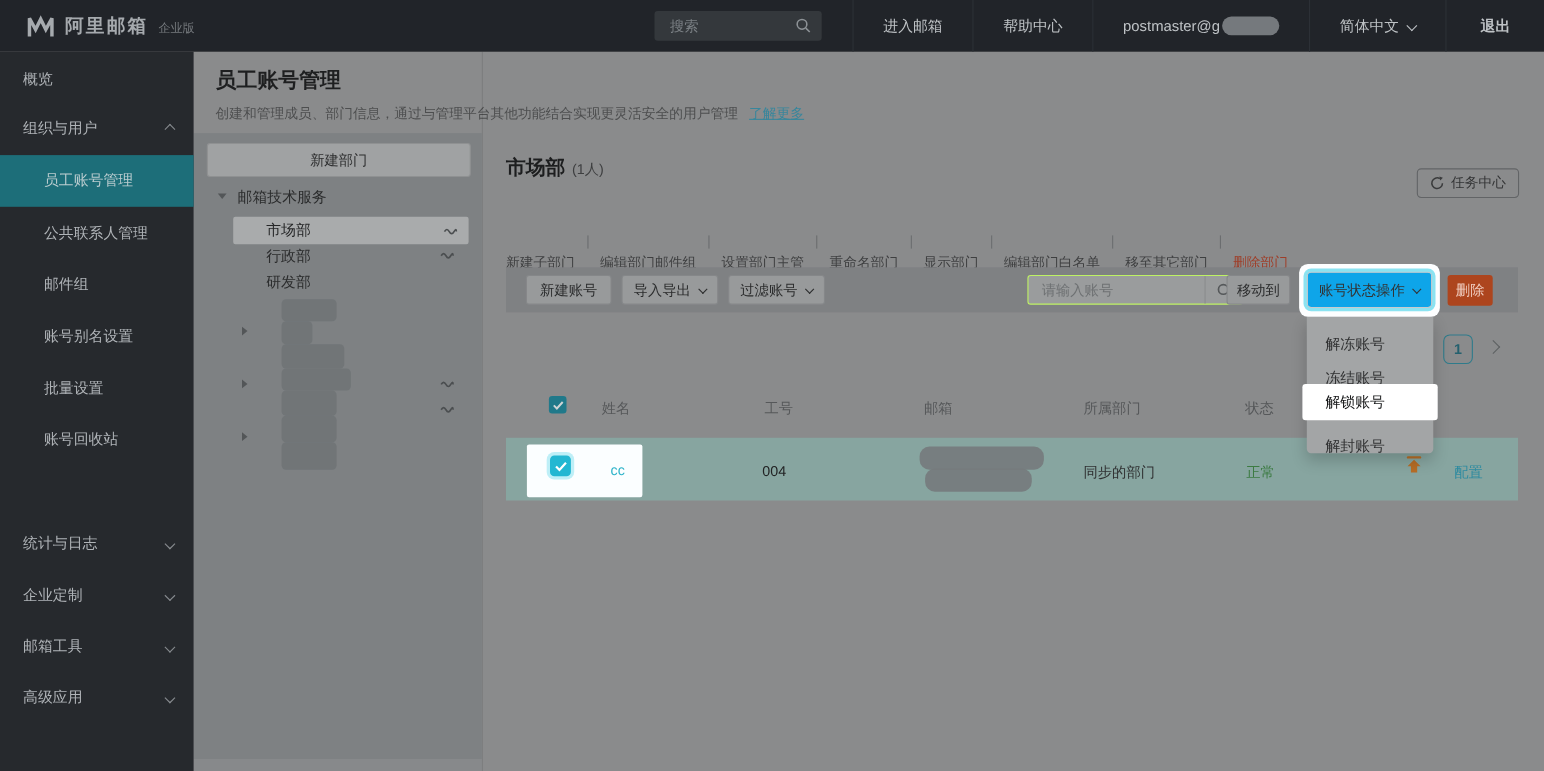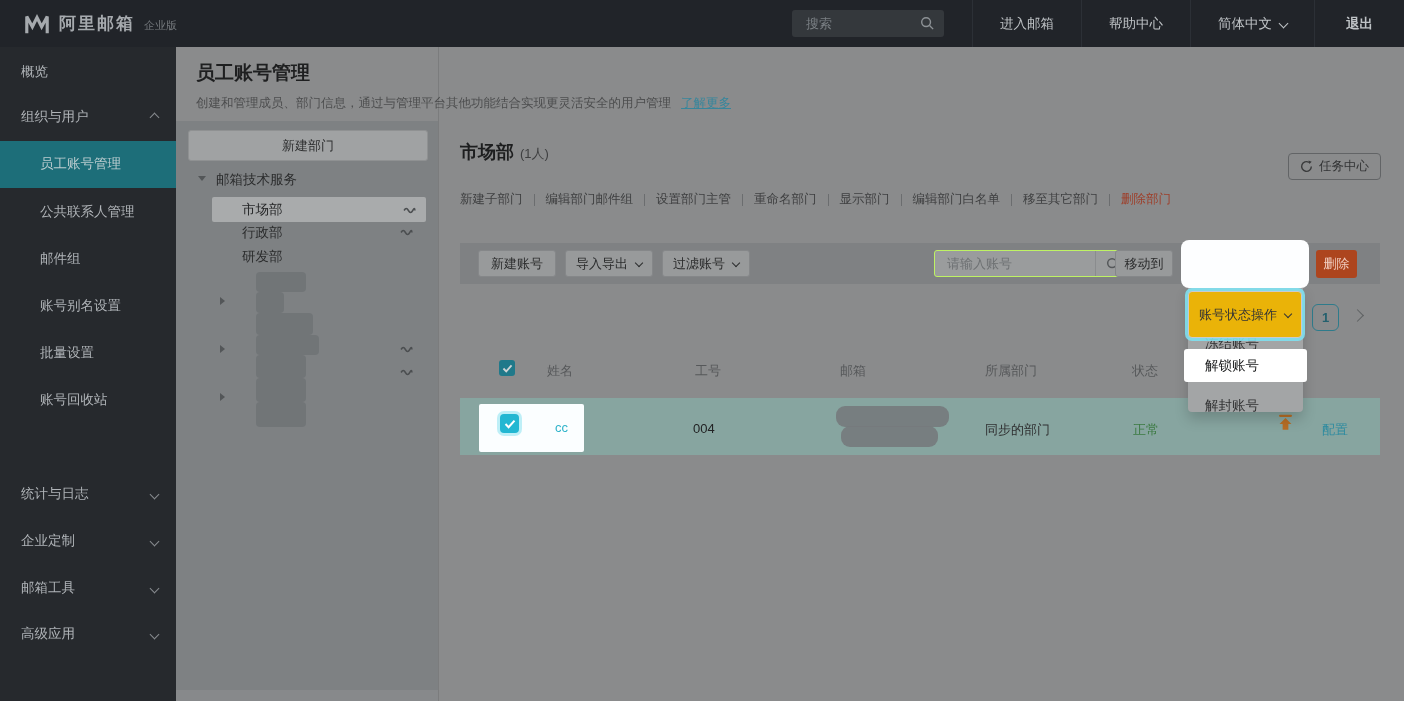--- a/index.html
+++ b/index.html
@@ -51,36 +51,36 @@
   .icon-squiggle { position:absolute; color:#4b4e50; width:13px; height:9px; }
   .blurred { position:absolute; background:#6f7375; border-radius:4px; opacity:0.85; }
   .tree-strip { position:absolute; left:0; bottom:0; width:262px; height:11px; background:rgba(255,255,255,0.07); }
 
   
   .dept-title { position:absolute; left:284px; top:93px; font-size:18px; font-weight:bold; color:#1d1e1f; }
   .dept-count { font-size:13px; font-weight:normal; color:#3e3f40; margin-left:6px; }
   .btn-task { position:absolute; left:1112px; top:106px; width:93px; height:27px; border:1px solid #626466; border-radius:4px; background:transparent; color:#323334; font-size:12.5px; font-family:inherit; cursor:pointer; display:flex; align-items:center; justify-content:center; gap:6px; }
   .icon-refresh { width:13px; height:13px; }
   .actions-row { position:absolute; left:284px; top:144px; font-size:12.5px; color:#3e3f40; display:flex; align-items:center; }
-  .actions-row .act { cursor:pointer; }
+  .actions-row .act { cursor:pointer;margin-top:40px; }
   .actions-row .act.danger { color:#9e3e29; }
   .actions-row .sep { width:1px; height:12px; background:#6b6d6f; margin:0 11px; }
 
   
   .toolbar { position:absolute; left:284px; top:196px; width:920px; height:41px; background:#7f8183; }
   .tb-btn { position:absolute; top:7px; height:27px; background:#989a9b; border:1px solid #85878915; border:1px solid #858789; border-radius:3px; font-size:13px; color:#2b2c2d; font-family:inherit; cursor:pointer; }
   .acct-search { position:absolute; left:474px; top:7px; width:196px; height:27px; background:#9a9c9d; border:1px solid #bef264; border-radius:3px; }
   .acct-search input { width:160px; height:100%; border:none; outline:none; background:transparent; font-size:13px; color:#3c3d3e; padding-left:12px; font-family:inherit; }
   .acct-search input::placeholder { color:#6e7173; }
   .acct-search .divider { position:absolute; right:33px; top:0; width:1px; height:100%; background:#8a8c8e; }
   .acct-search .icon-search { color:#55585a; right:8px; top:6px; }
 
   
   .spot1 { position:absolute; left:1005px; top:193px; width:128px; height:48px; background:#fdfeff; border-radius:8px; z-index:30; }
-  .btn-status { position:absolute; left:7px; top:7px; width:114px; height:47px; background:#eab308; border:1px solid #c9cbcd; border-radius:4px; box-shadow:0 0 0 3px rgba(126,224,240,0.9); font-size:13px; color:#333435; font-family:inherit; cursor:pointer;margin-top:44px; }
+  .btn-status { position:absolute; left:7px; top:7px; width:114px; height:33px; background:#0ea5e9; border:1px solid #c9cbcd; border-radius:4px; box-shadow:0 0 0 3px rgba(126,224,240,0.9); font-size:13px; color:#333435; font-family:inherit; cursor:pointer; }
   .btn-delete { position:absolute; left:1140px; top:203px; width:41px; height:28px; background:#ad451e; border:none; border-radius:3px; color:rgba(255,236,228,0.82); font-size:13px; font-family:inherit; cursor:pointer; z-index:10; }
   .dropdown { position:absolute; left:1012px; top:241px; width:115px; height:124px; background:#a3a5a6; border-radius:0 0 4px 4px; box-shadow:0 7px 14px rgba(0,0,0,0.18); z-index:25; }
   .dd-item { position:absolute; left:0; width:115px; height:31px; line-height:31px; padding-left:17px; font-size:13.5px; color:#303132; cursor:pointer; }
   .spot2 { position:absolute; left:1008px; top:302px; width:123px; height:33px; background:#ffffff; border-radius:3px; z-index:30; line-height:33px; padding-left:21px; font-size:13.5px; color:#141516; cursor:pointer; }
 
   
   .page-one { position:absolute; left:1136px; top:257px; width:27px; height:27px; border:1px solid #2e7b8b; border-radius:6px; color:#24606e; font-size:13px; font-weight:bold; text-align:center; line-height:25px; background:transparent; cursor:pointer; }
   .page-next { position:absolute; left:1177px; top:264px; width:9px; height:9px; border-right:1.8px solid #5e6062; border-bottom:1.8px solid #5e6062; transform:rotate(-45deg); cursor:pointer; }
 
   
@@ -117,20 +117,24 @@
           <line x1="10.2" y1="10.2" x2="14" y2="14" stroke="currentColor" stroke-width="1.5"></line>
         </svg>
       </div>
       <div class="tb-item">
           <span>进入邮箱</span>
         </div>
       <div class="tb-item">
           <span>帮助中心</span>
         </div>
       <div class="tb-item">
+        <span>postmaster@g</span>
+          <span class="blur-pill"></span>
+      </div>
+      <div class="tb-item">
         <span>简体中文</span>
           <span class="chev"></span>
       </div>
       <div class="tb-item logout">
           <span>退出</span>
         </div>
     </div>
   </div>
 
   <div class="sidebar">

